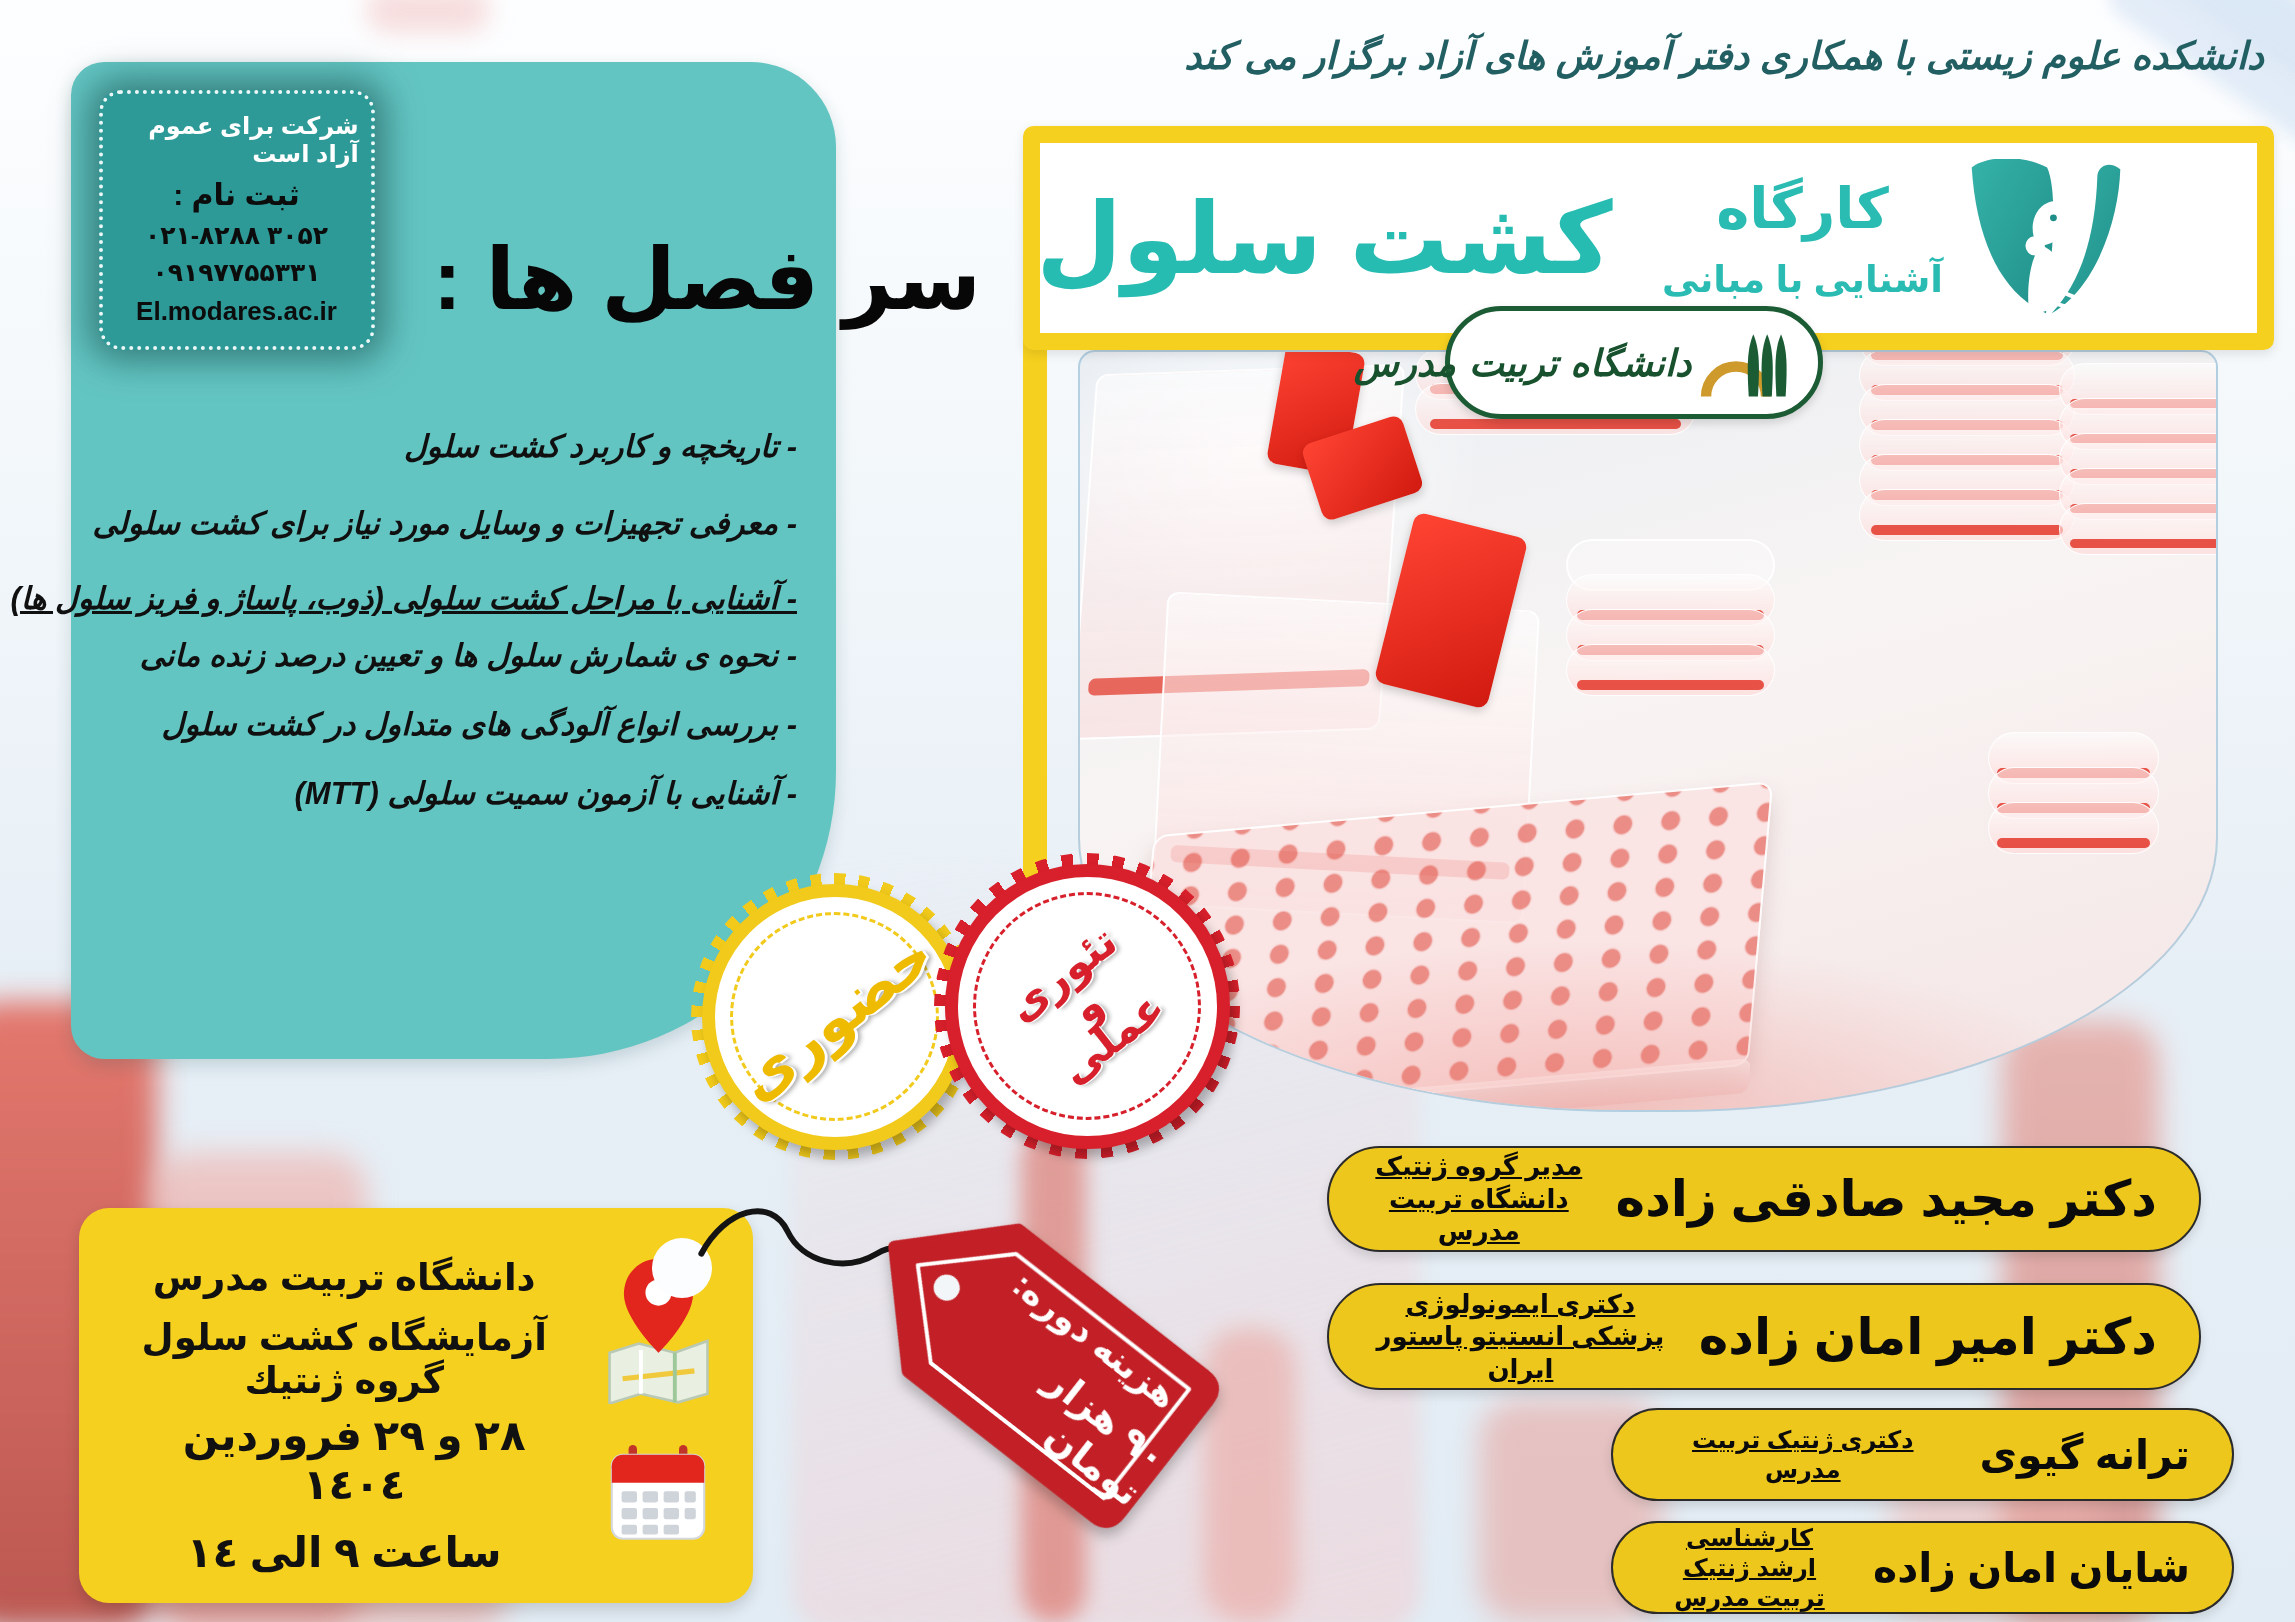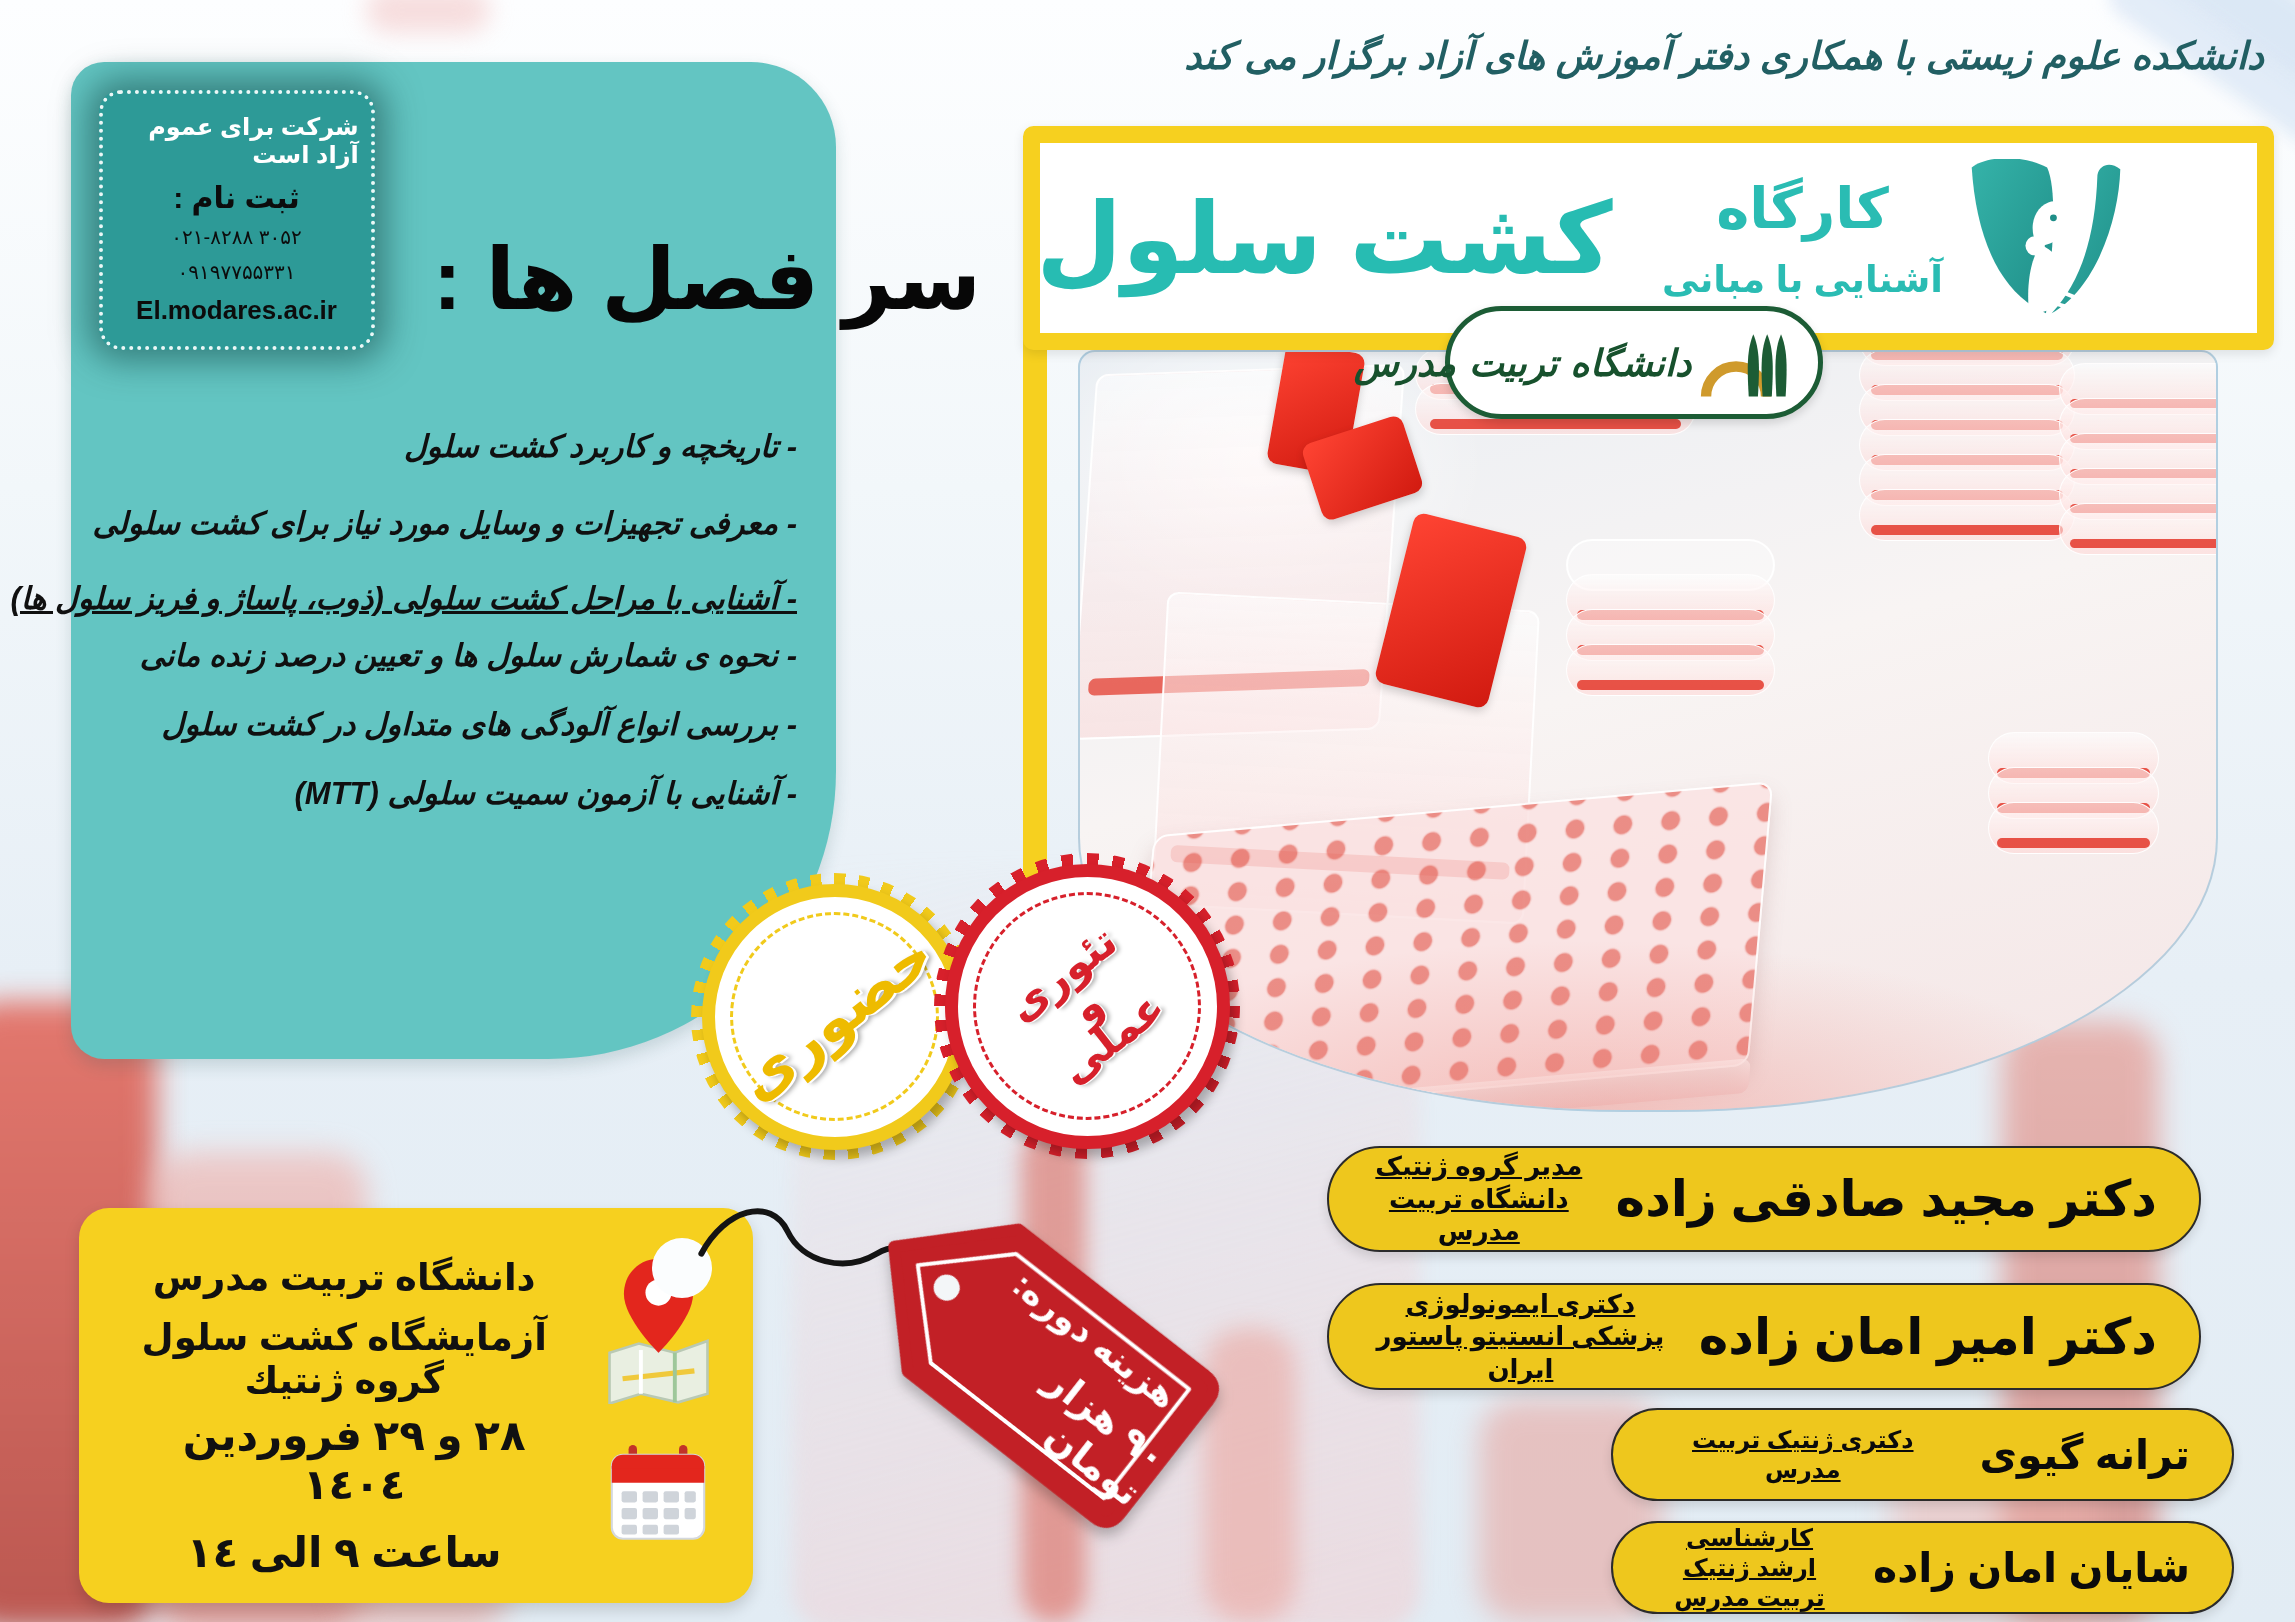--- a/index.html
+++ b/index.html
@@ -85,21 +85,21 @@
   .uni-emblem{width:98px;height:79px;flex:0 0 auto;}
 
   
   .teal-panel{position:absolute;left:71px;top:62px;width:765px;height:997px;background:#63c5c2;z-index:4;
               border-radius:33px 85px 288px 33px;box-shadow:0 6.5px 15.7px rgba(40,90,90,.18);}
   .contact-box{position:absolute;left:27.5px;top:27.5px;width:276px;height:260px;background:#2d9a97;
                border:4.6px dotted #eaf7f6;border-radius:22px;box-shadow:0 0 34px 10.5px rgba(8,58,56,.5);
                display:flex;flex-direction:column;justify-content:space-evenly;align-items:center;padding:9.2px 11.8px;z-index:2;}
   .contact-note{color:#fff;font-size:24px;font-weight:bold;}
   .contact-label{color:#0c0c0c;font-size:30px;font-weight:900;}
-  .contact-num{color:#0c0c0c;font-size:20px;font-weight:normal;direction:ltr;}
+  .contact-num{color:#0c0c0c;font-size:25px;font-weight:bold;direction:ltr;}
   .contact-web{color:#0c0c0c;font-size:26px;font-weight:bold;direction:ltr;}
   .topics-heading{position:absolute;left:361px;top:167px;width:550px;text-align:center;color:#070707;
                   font-size:86px;font-weight:900;white-space:nowrap;}
   .topic-item{position:absolute;right:39px;width:870px;text-align:right;color:#101010;font-size:31px;
               font-weight:bold;font-style:italic;white-space:nowrap;}
   .topic-item.t0{top:366px;}
   .topic-item.t1{top:443px;}
   .topic-item.t2{top:518px;text-decoration:underline;}
   .topic-item.t3{top:575px;}
   .topic-item.t4{top:644px;}

